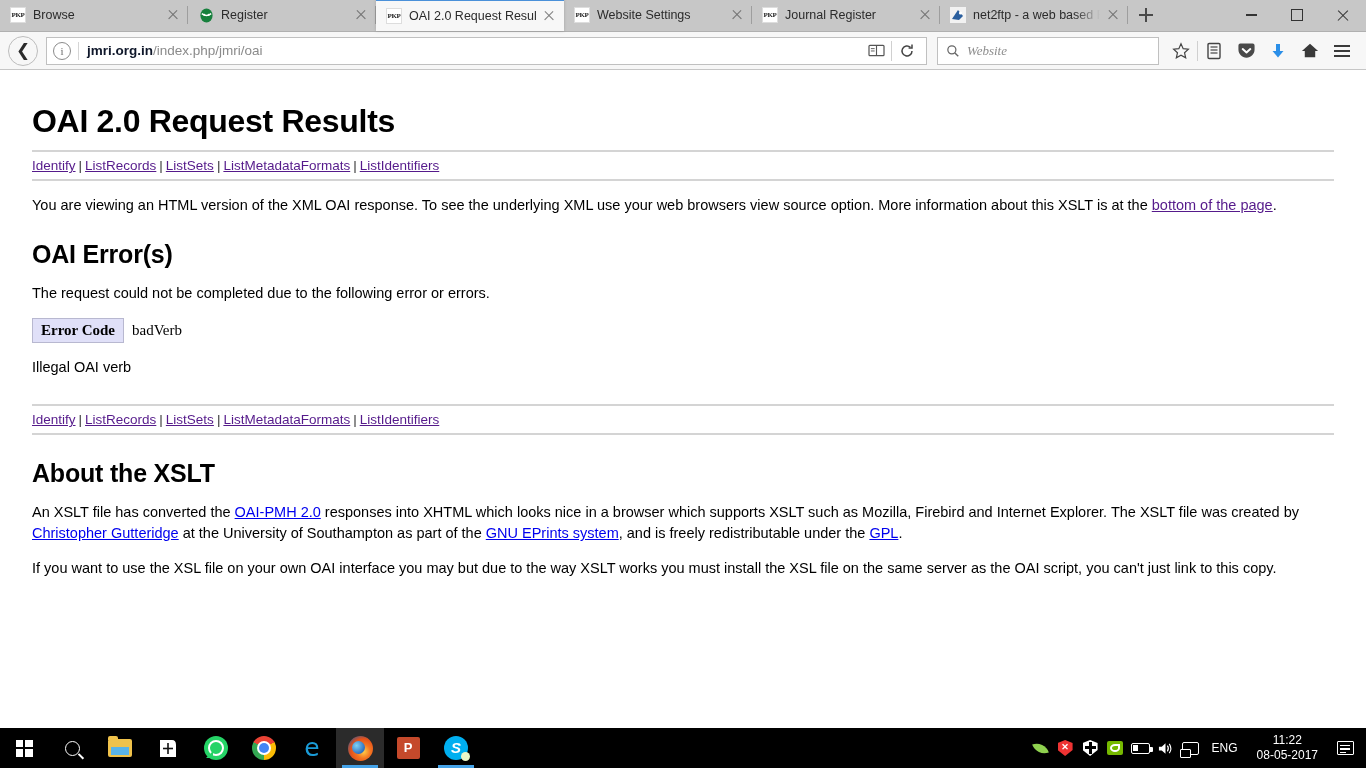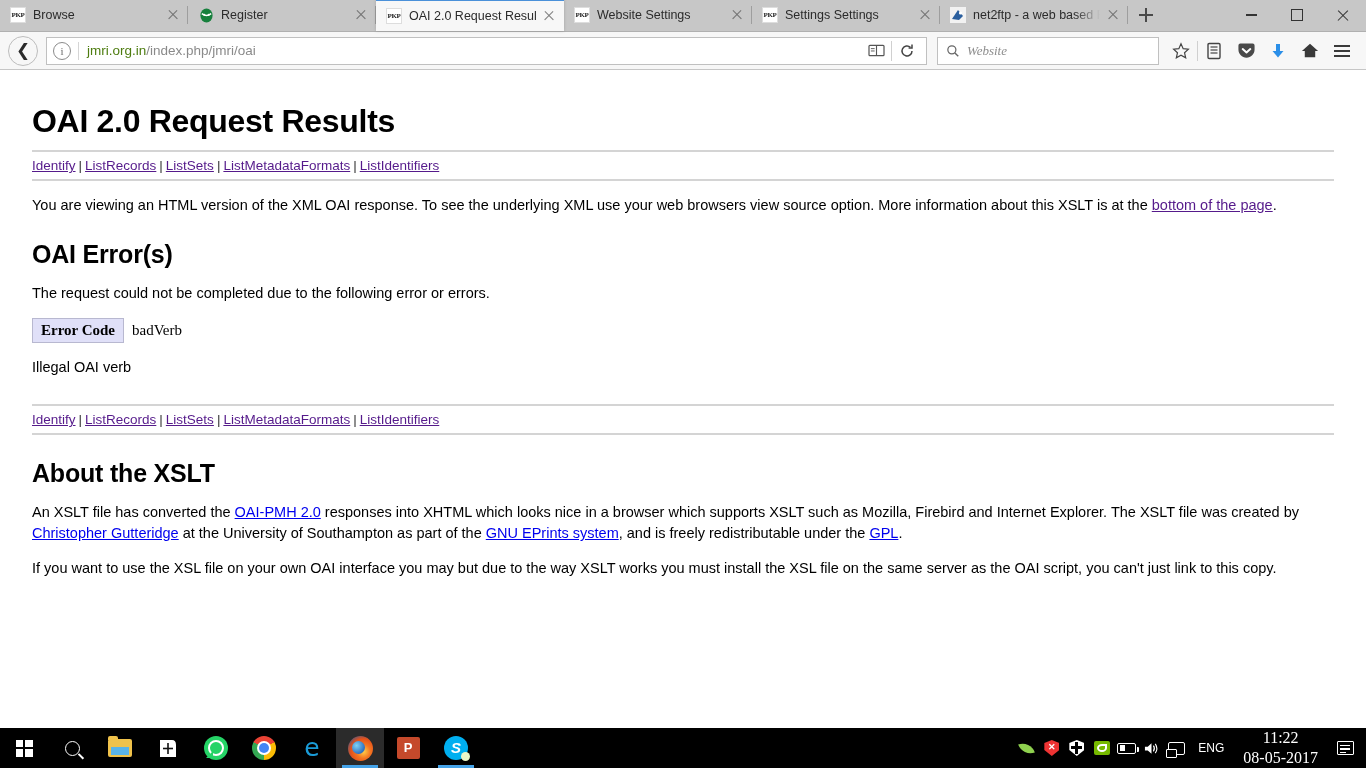--- a/index.html
+++ b/index.html
@@ -162,21 +162,21 @@
     color: #6b6b6b;
     font-size: 11px; font-family: "Liberation Serif", serif;
     display: flex; align-items: center; justify-content: center;
     margin-right: 7px;
     flex: 0 0 18px;
   }
   .urlsep {
     width: 1px; height: 18px; background: #d5d5d5; margin-right: 8px;
   }
   .urltext { font-size: 13.5px; color: #8a8a8a; white-space: nowrap; }
-  .urltext .host { color: #4d7c0f; font-weight: normal; }
+  .urltext .host { color: #0f172a; font-weight: bold; }
   .urlicons { display: flex; align-items: center; margin-left: auto; }
   .rbtn {
     width: 30px; height: 28px;
     display: flex; align-items: center; justify-content: center;
     color: #4a4a4a;
   }
   .vsep { width: 1px; height: 20px; background: #d0d0d0; }
   .searchbox {
     width: 222px; height: 28px;
     background: #ffffff;
@@ -433,22 +433,22 @@
   .netmon::after {
     content: ""; position: absolute; left: -3px; bottom: -4px;
     width: 9px; height: 7px; border: 1.6px solid #fff; background: #000; border-radius: 1px;
   }
   .lang {
     color: #fff; font-size: 12px; padding: 0 9px;
     font-family: "Liberation Sans", sans-serif;
   }
   .clock {
     color: #fff; text-align: center; line-height: 1.25;
-    font-size: 16px; padding: 0 10px;
-    font-family: Liberation Serif, serif;
+    font-size: 12px; padding: 0 10px;
+    font-family: Liberation Sans, sans-serif;
   }
   .actioncenter {
     width: 34px; height: 40px;
     display: flex; align-items: center; justify-content: center;
     color: #fff; position: relative;
   }
   .ac-box {
     width: 17px; height: 14px; border: 1.8px solid #fff; border-radius: 1px;
     position: relative;
   }
@@ -490,21 +490,21 @@
     </div>
 
     <div class="tab">
       <span class="favicon fav-pkp">PKP</span>
       <span class="title">Website Settings</span>
       <span class="closebtn"></span>
     </div>
 
     <div class="tab">
       <span class="favicon fav-pkp">PKP</span>
-      <span class="title">Settings Settings</span>
+      <span class="title">Journal Register</span>
       <span class="closebtn"></span>
     </div>
 
     <div class="tab faded">
       <span class="favicon">
         <svg width="16" height="16" viewBox="0 0 16 16">
             <rect width="16" height="16" fill="#f2f2f2"></rect>
             <path d="M2 12 L8 3 L13 9 L9 13 Z" fill="#2b5f9e"></path>
             <circle cx="10.5" cy="6" r="1.6" fill="#fff"></circle>
           </svg>

